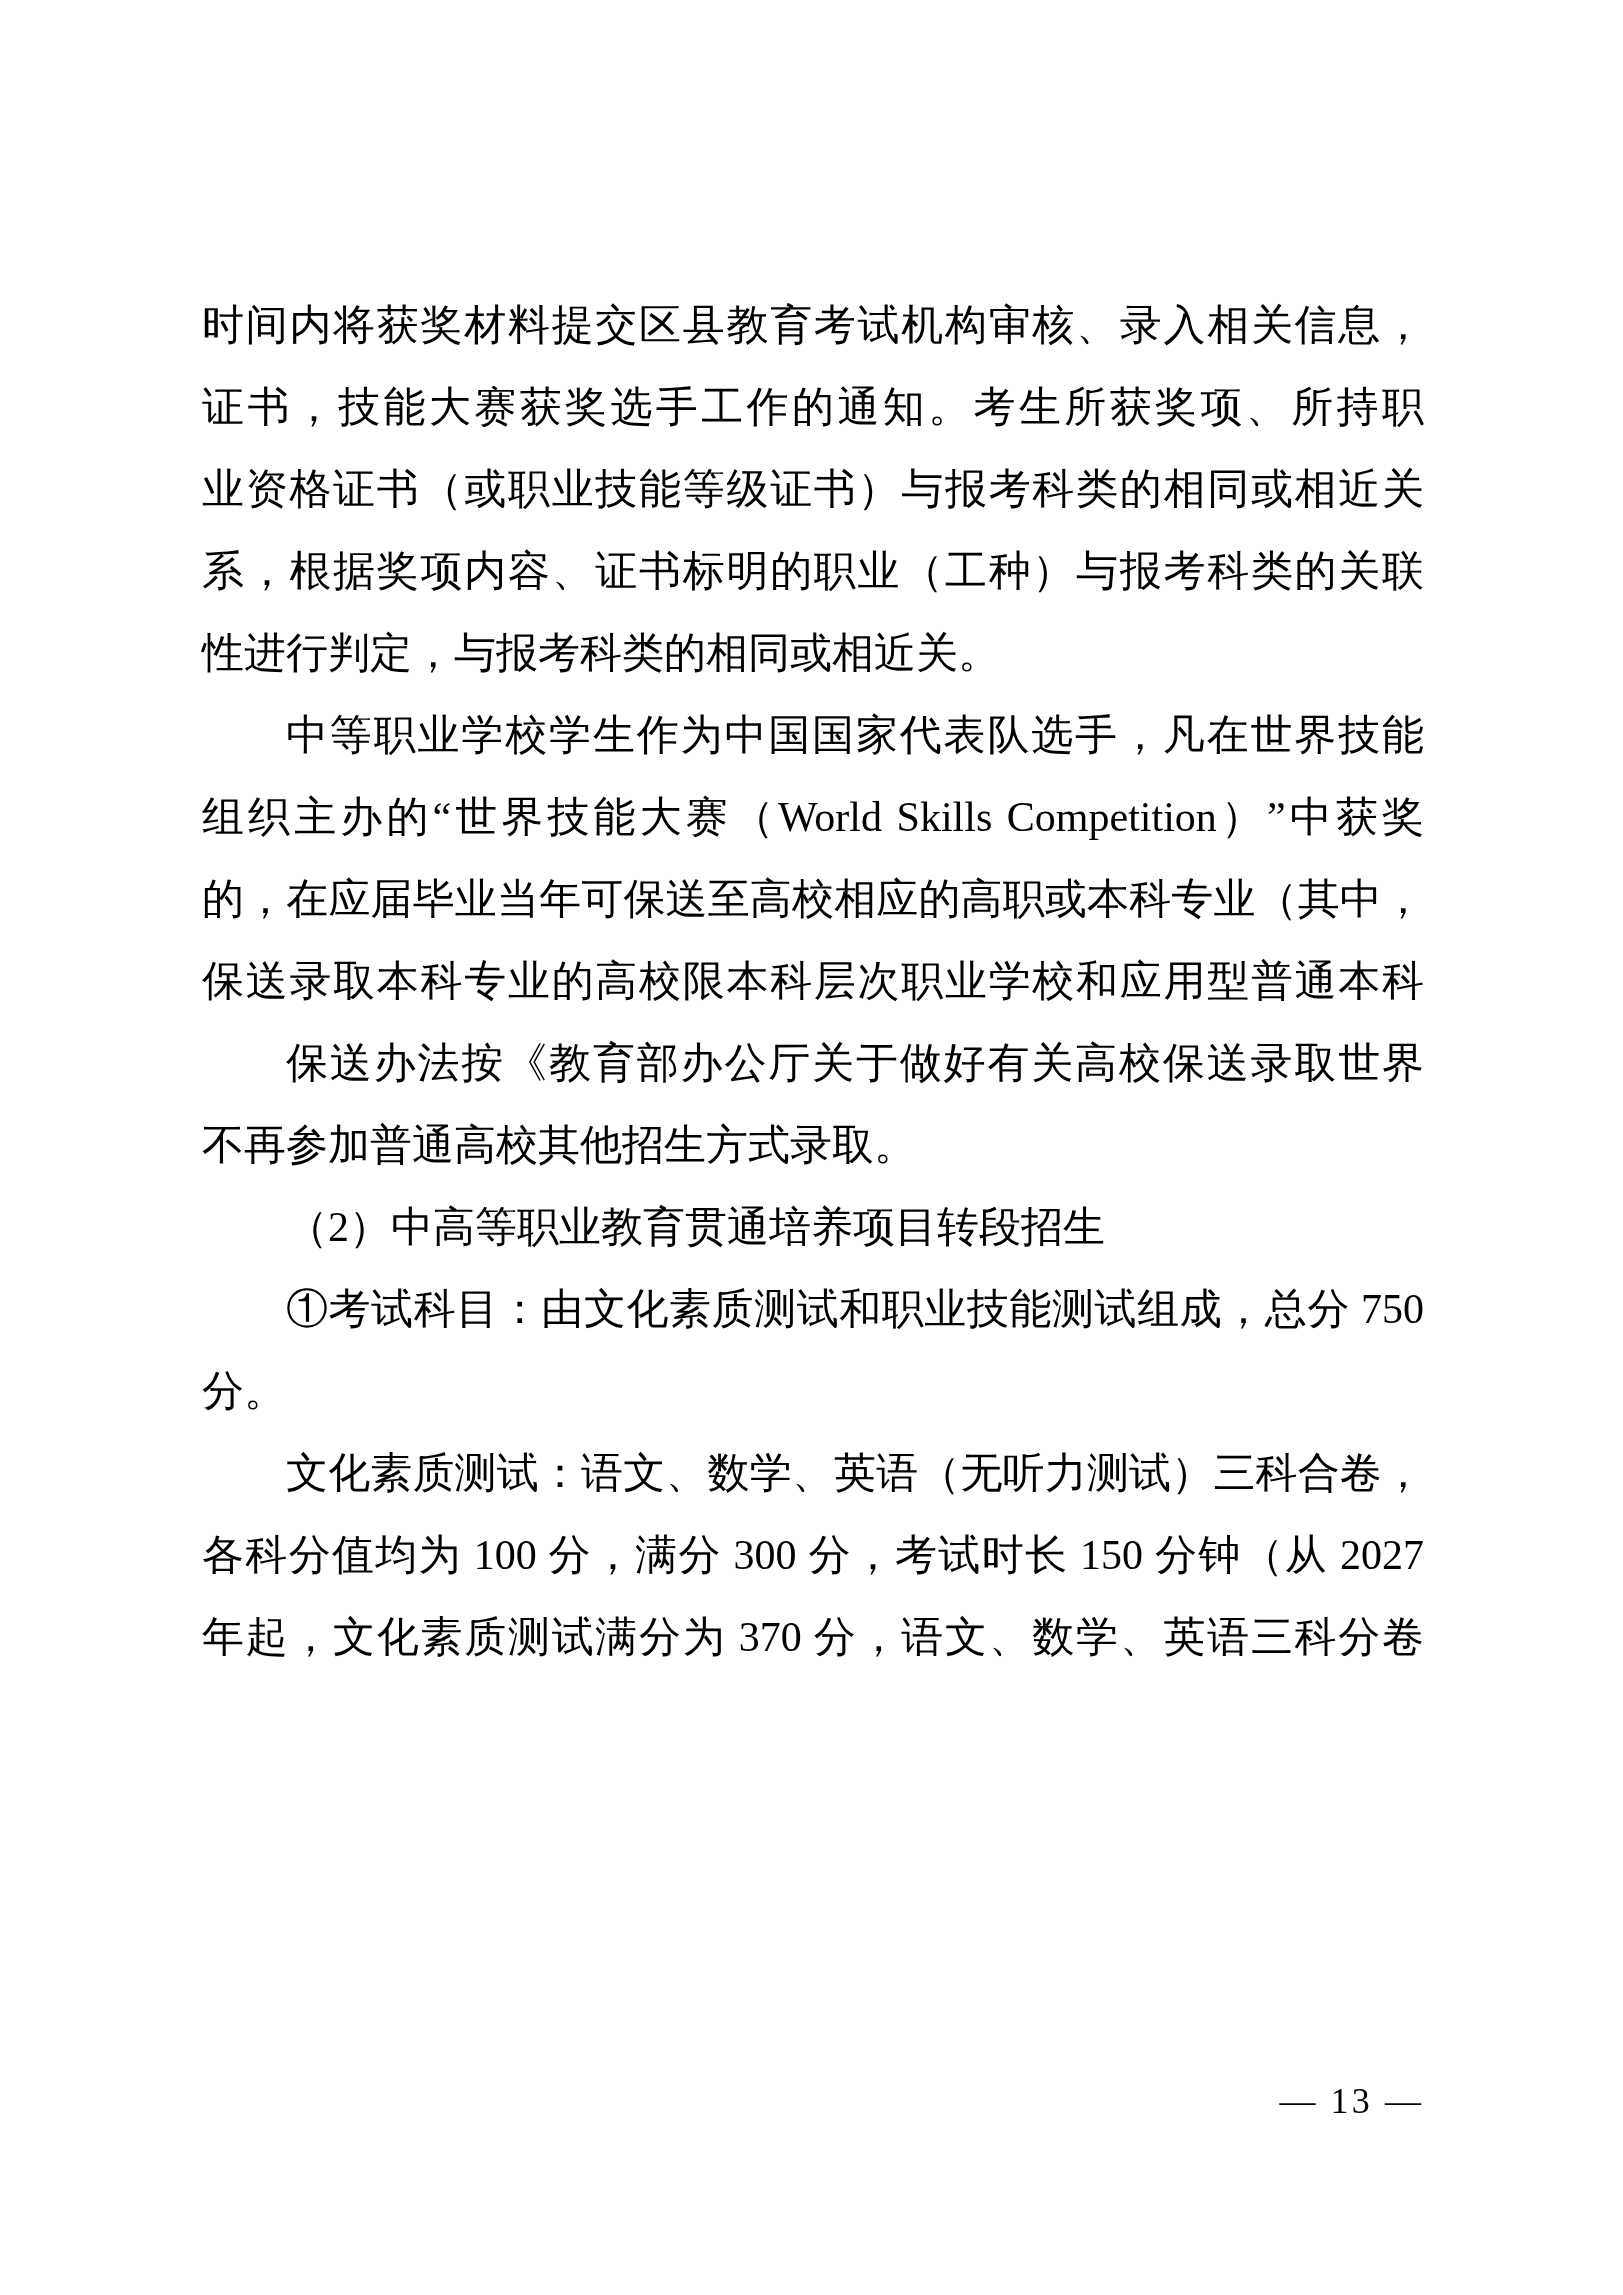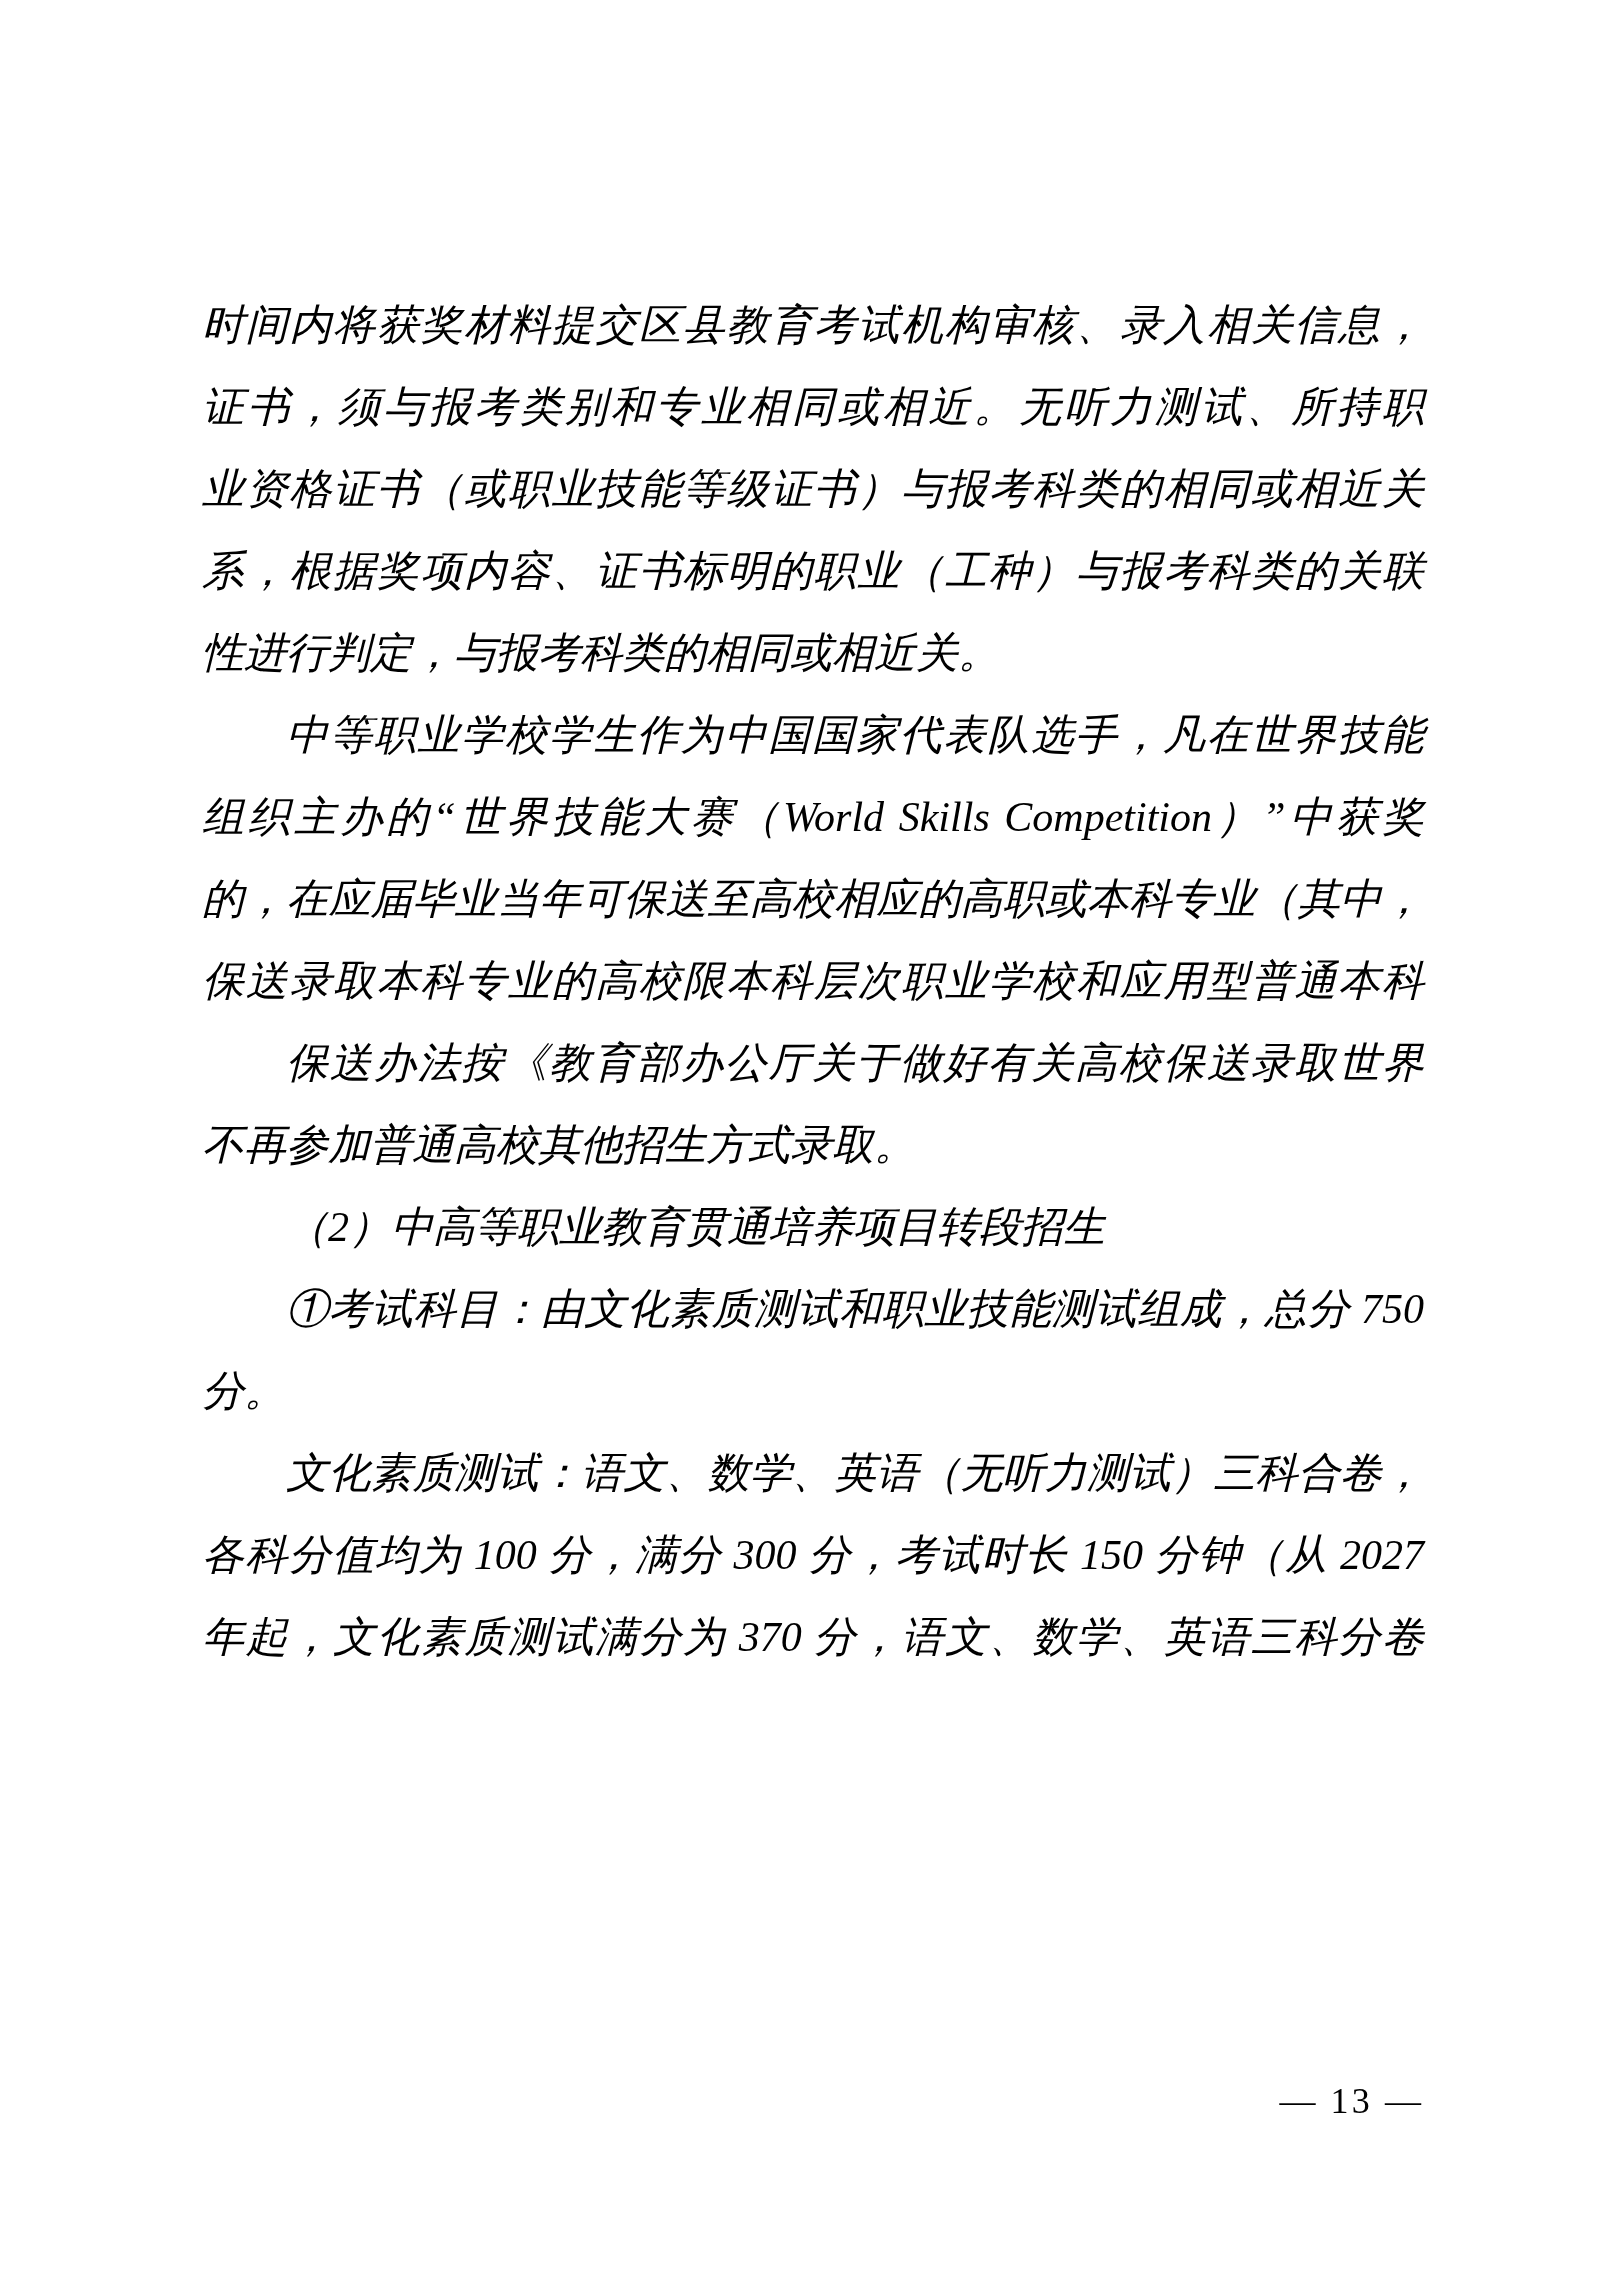--- a/index.html
+++ b/index.html
@@ -31,21 +31,20 @@
   .line {
     margin: 0;
     padding: 0;
     font-size: 42px;
     line-height: 82px;
     letter-spacing: 0;
     text-align: justify;
     text-align-last: justify;
     text-justify: inter-character;
     white-space: nowrap;
-    font-style: italic;
   }
   .line.end {
     text-align: left;
     text-align-last: left;
   }
   .line.indent {
     text-indent: 84px;
   }
   .page-footer {
     position: absolute;
@@ -59,21 +58,21 @@
     line-height: 41px;
     letter-spacing: 3.1px;
   }
 </style>
 </head>
 <body>
 
 <div class="page">
   <main class="body-text">
     <p class="line">时间内将获奖材料提交区县教育考试机构审核、录入相关信息，</p>
-    <p class="line">证书，须与报考类别和专业相同或相近。无听力测试、所持职</p>
+    <p class="line">证书，技能大赛获奖选手工作的通知。考生所获奖项、所持职</p>
     <p class="line">业资格证书（或职业技能等级证书）与报考科类的相同或相近关</p>
     <p class="line">系，根据奖项内容、证书标明的职业（工种）与报考科类的关联</p>
     <p class="line end">性进行判定，与报考科类的相同或相近关。</p>
     <p class="line indent">中等职业学校学生作为中国国家代表队选手，凡在世界技能</p>
     <p class="line">组织主办的“世界技能大赛（World Skills Competition）”中获奖</p>
     <p class="line">的，在应届毕业当年可保送至高校相应的高职或本科专业（其中，</p>
     <p class="line">保送录取本科专业的高校限本科层次职业学校和应用型普通本科</p>
     <p class="line indent">保送办法按《教育部办公厅关于做好有关高校保送录取世界</p>
     <p class="line end">不再参加普通高校其他招生方式录取。</p>
     <p class="line indent end">（2）中高等职业教育贯通培养项目转段招生</p>

